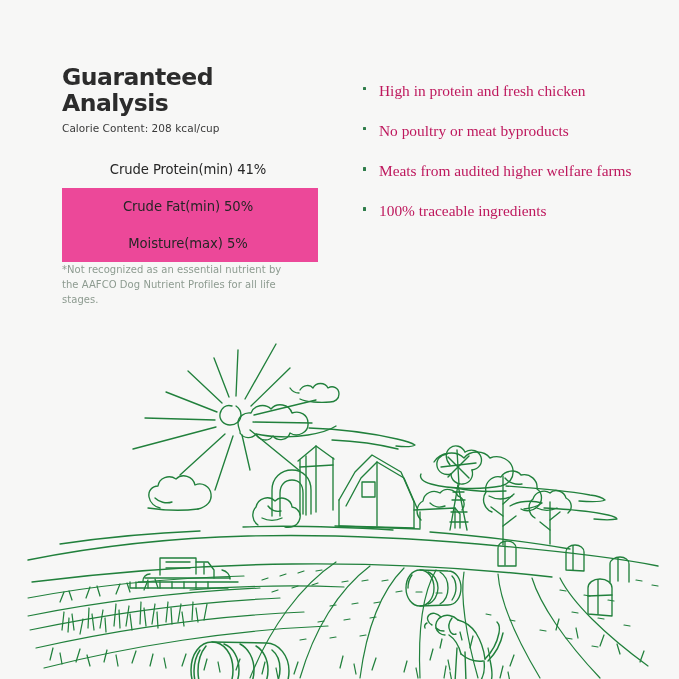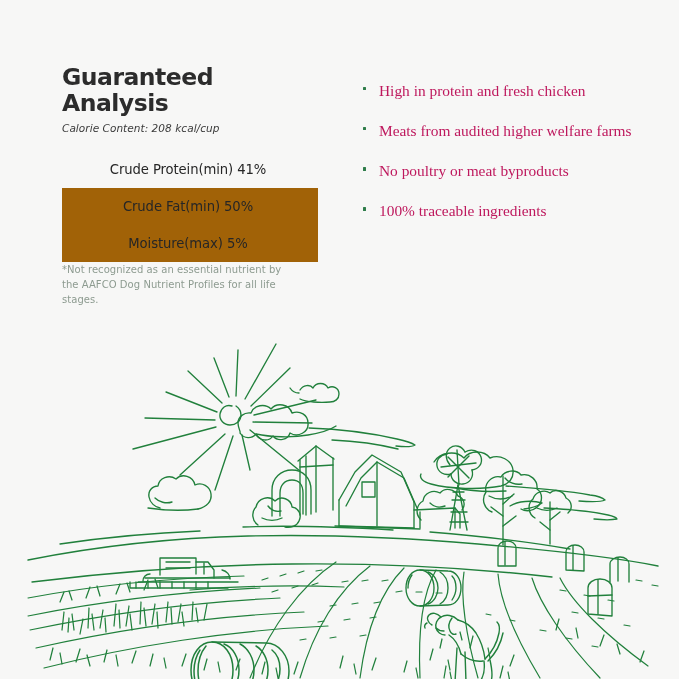--- a/index.html
+++ b/index.html
@@ -55,39 +55,38 @@
     color: #2c2c2c;
     line-height: 1.12;
   }
 
   .calorie {
     margin-top: 5px;
     font-family: "DejaVu Sans", sans-serif;
     font-size: 10.5px;
     color: #3a3a3a;
     letter-spacing: 0.05px;
-    font-style: italic;
   }
 
   
   .analysis-table {
     margin-top: 17px;
     width: 256px;
     border-collapse: collapse;
   }
   .analysis-row {
     display: flex;
     align-items: center;
     justify-content: center;
     height: 37px;
     padding: 0 8px 0 4px;
     box-sizing: border-box;
   }
   .analysis-row.alt {
-    background: #a16207;
+    background: #ec4899;
   }
   .nutrient-name {
     font-family: "DejaVu Sans", sans-serif;
     font-size: 13.2px;
     color: #262626;
     letter-spacing: -0.1px;
   }
   .nutrient-value {
     font-family: "DejaVu Sans", sans-serif;
     font-size: 13.2px;
@@ -174,25 +173,25 @@
     </div>
 
     <div class="col-benefits">
       <ul class="benefit-list">
         <li class="benefit-item">
           <span class="bullet"></span>
           <span>High in protein and fresh chicken</span>
         </li>
         <li class="benefit-item">
           <span class="bullet"></span>
-          <span>Meats from audited higher welfare farms</span>
+          <span>No poultry or meat byproducts</span>
         </li>
         <li class="benefit-item">
           <span class="bullet"></span>
-          <span>No poultry or meat byproducts</span>
+          <span>Meats from audited higher welfare farms</span>
         </li>
         <li class="benefit-item">
           <span class="bullet"></span>
           <span>100% traceable ingredients</span>
         </li>
       </ul>
     </div>
 
   </div>
 

